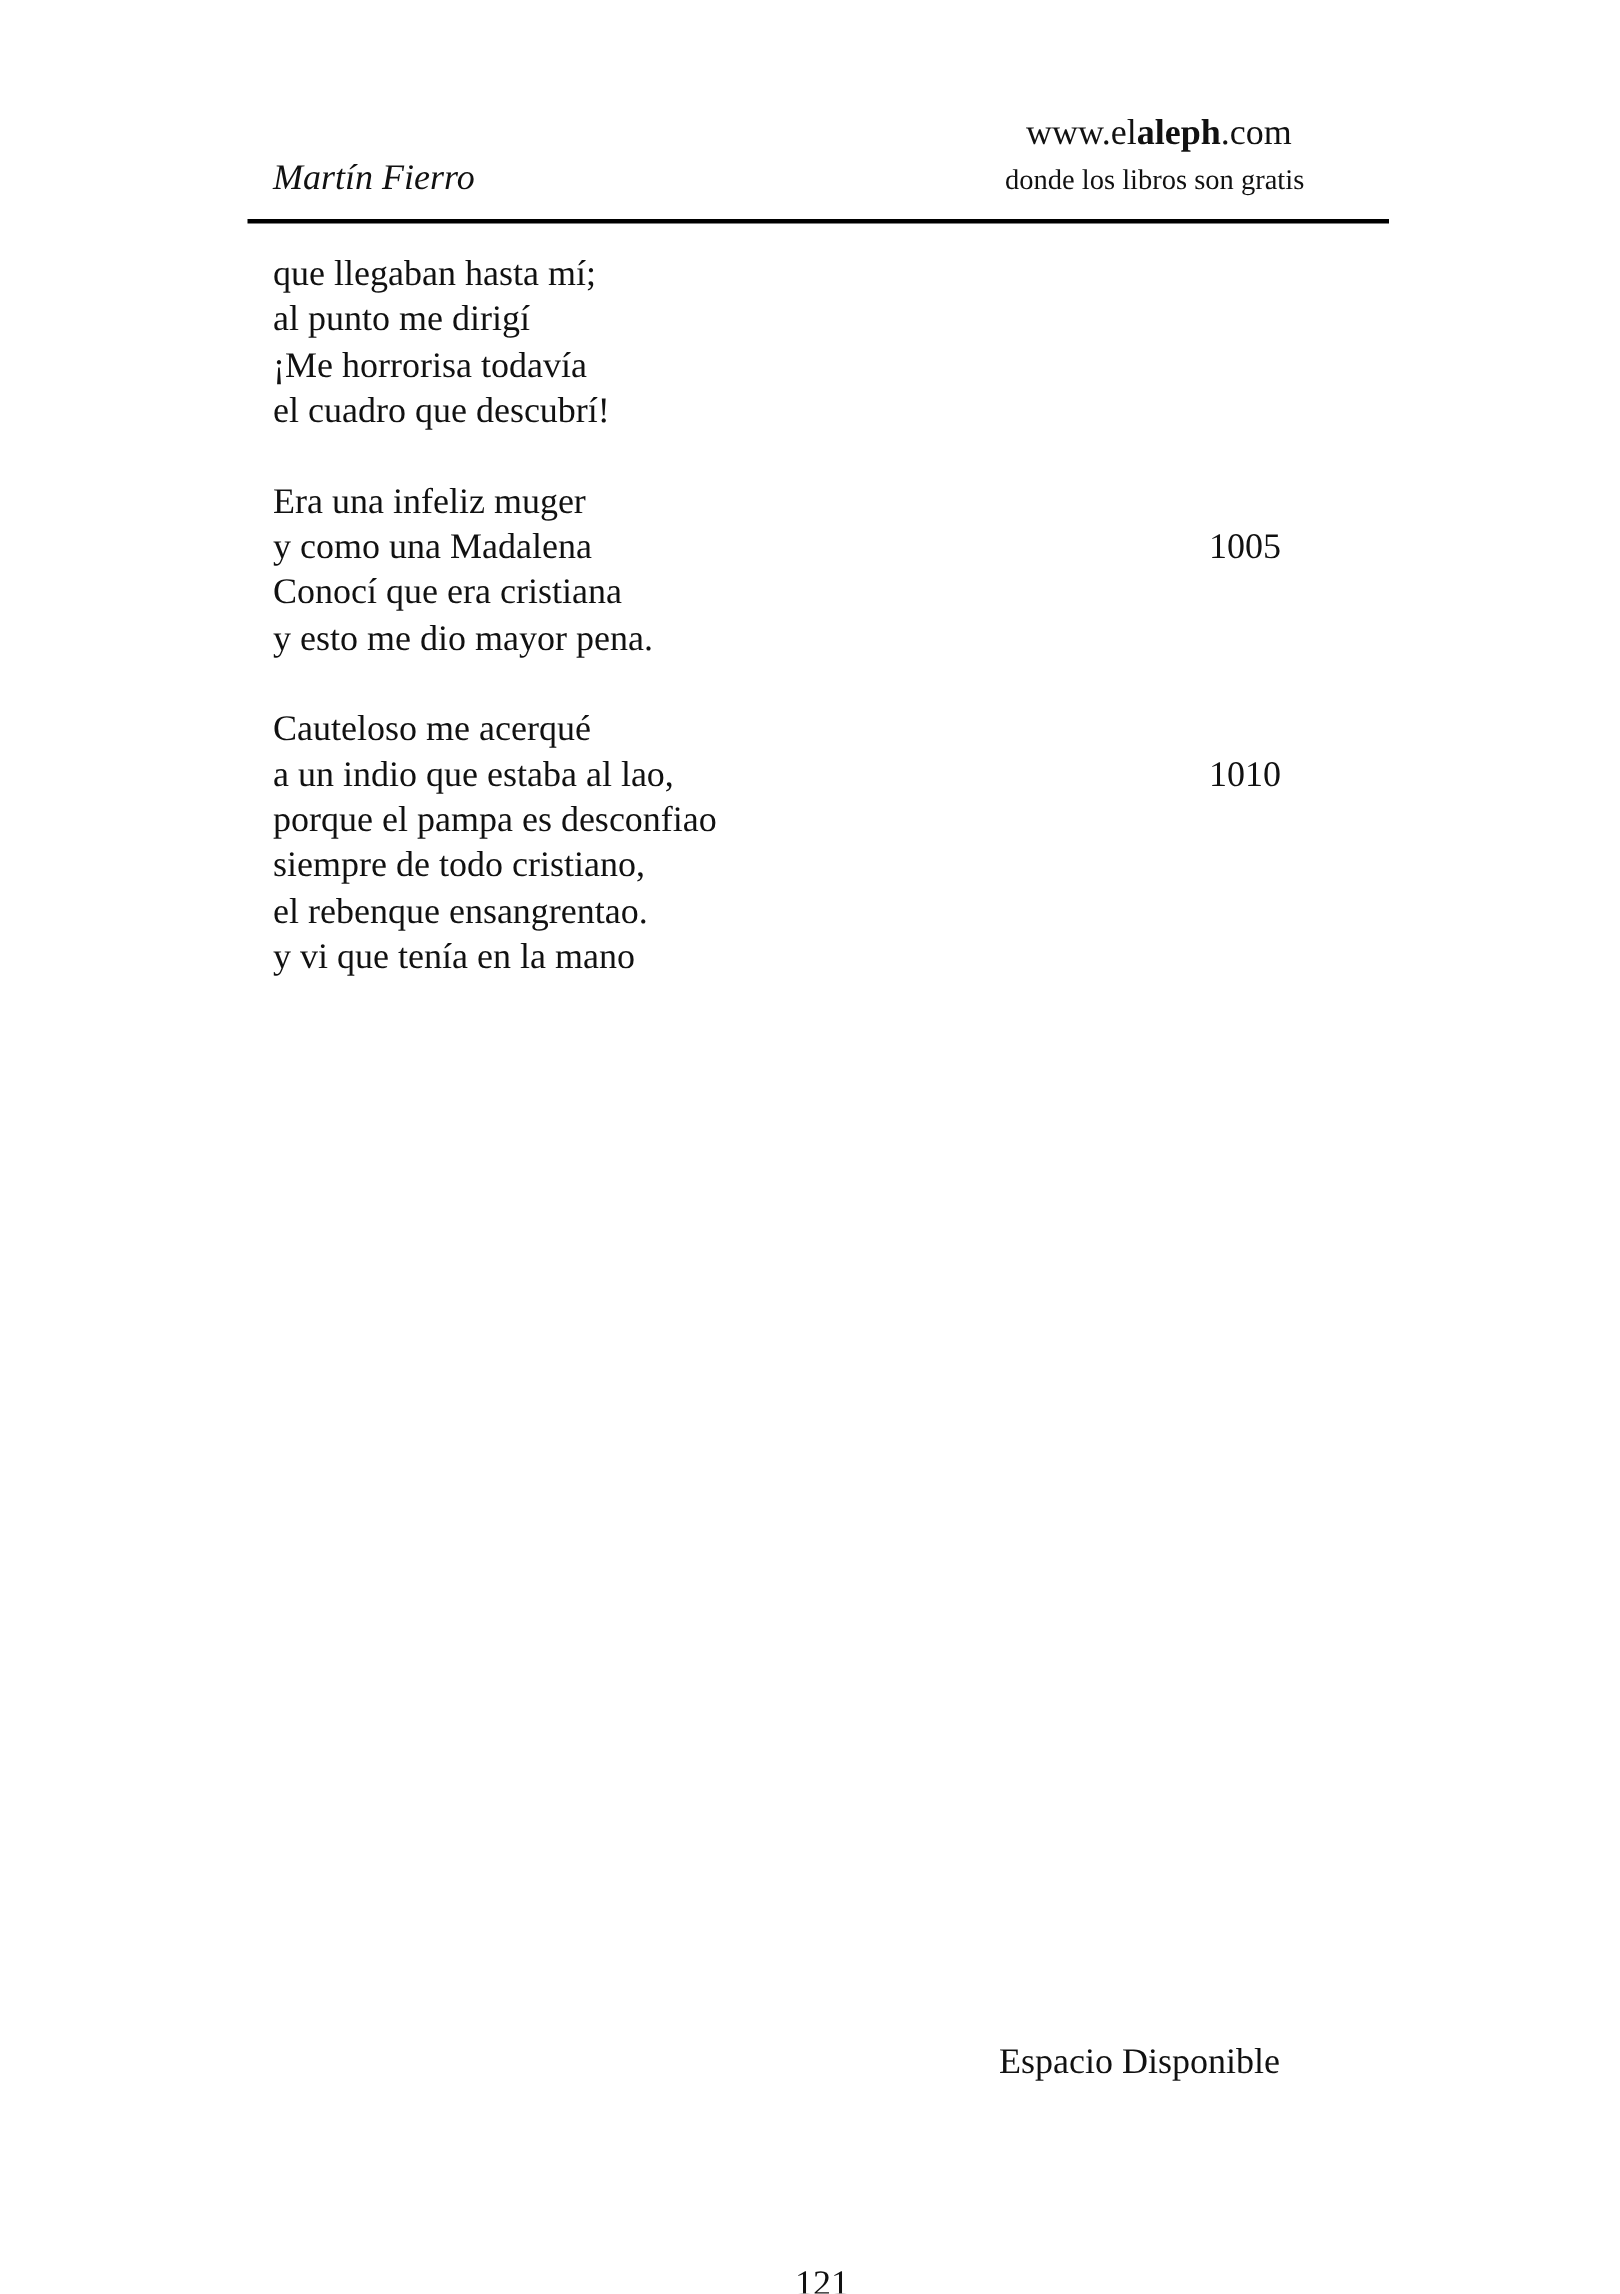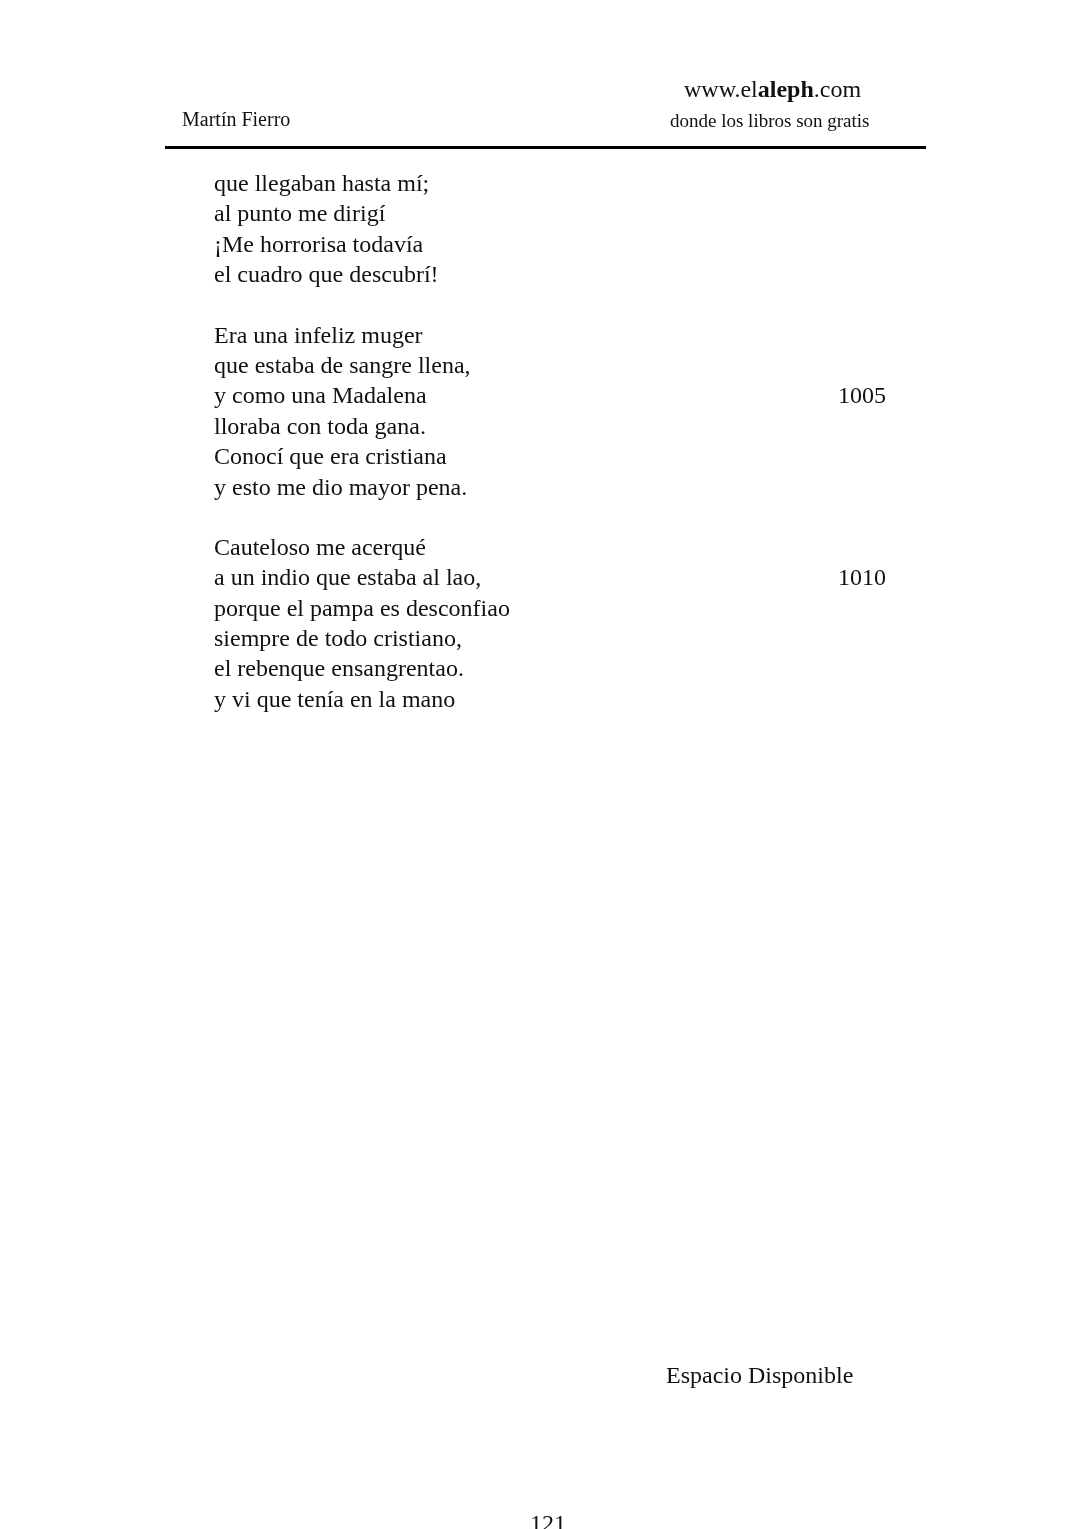--- a/index.html
+++ b/index.html
@@ -12,21 +12,22 @@
       height: 1529px;
       position: relative;
       overflow: hidden;
       font-family: "Liberation Serif", "DejaVu Serif", serif;
       color: #111111;
     }
     .header-title {
       position: absolute;
       left: 182px;
       top: 104px;
-      font-size: 20px;
+      font-size: 24px;
+      font-style: italic;
       line-height: 30px;
       white-space: nowrap;
     }
     .header-site {
       position: absolute;
       left: 684px;
       top: 74px;
       font-size: 24px;
       line-height: 30px;
       white-space: nowrap;
@@ -56,21 +57,20 @@
     }
     .stanza {
       margin: 0 0 30px 0;
     }
     .verse {
       position: relative;
       font-size: 24px;
       line-height: 30.4px;
       height: 30.4px;
       white-space: nowrap;
-      margin-left: 32px;
     }
     .line-number {
       position: absolute;
       left: 624px;
       top: 0;
       font-size: 24px;
       line-height: 30.4px;
     }
     .footer-page {
       position: absolute;
@@ -101,23 +101,21 @@
 <div class="poem">
   <div class="stanza">
     <div class="verse"><span>que llegaban hasta mí;</span><span class="line-number"></span></div>
     <div class="verse"><span>al punto me dirigí</span><span class="line-number"></span></div>
     <div class="verse"><span>¡Me horrorisa todavía</span><span class="line-number"></span></div>
     <div class="verse"><span>el cuadro que descubrí!</span><span class="line-number"></span></div>
   </div>
 
   <div class="stanza">
     <div class="verse"><span>Era una infeliz muger</span><span class="line-number"></span></div>
-    <div class="verse"><span>que estaba de sangre llena,</span><span class="line-number"></span></div>
     <div class="verse"><span>y como una Madalena</span><span class="line-number">1005</span></div>
-    <div class="verse"><span>lloraba con toda gana.</span><span class="line-number"></span></div>
     <div class="verse"><span>Conocí que era cristiana</span><span class="line-number"></span></div>
     <div class="verse"><span>y esto me dio mayor pena.</span><span class="line-number"></span></div>
   </div>
 
   <div class="stanza">
     <div class="verse"><span>Cauteloso me acerqué</span><span class="line-number"></span></div>
     <div class="verse"><span>a un indio que estaba al lao,</span><span class="line-number">1010</span></div>
     <div class="verse"><span>porque el pampa es desconfiao</span><span class="line-number"></span></div>
     <div class="verse"><span>siempre de todo cristiano,</span><span class="line-number"></span></div>
     <div class="verse"><span>el rebenque ensangrentao.</span><span class="line-number"></span></div>

